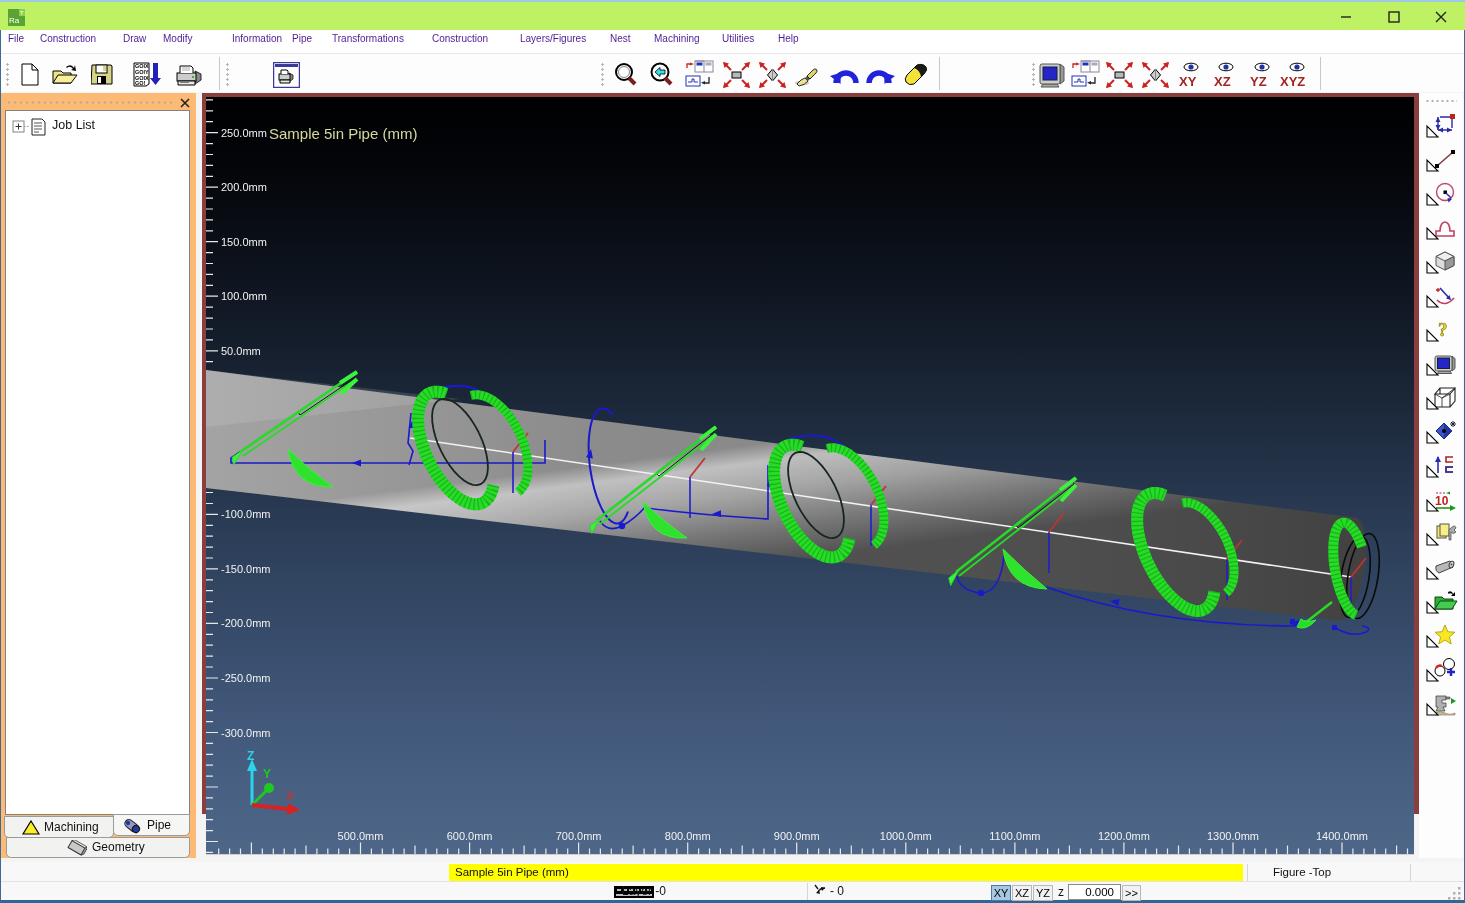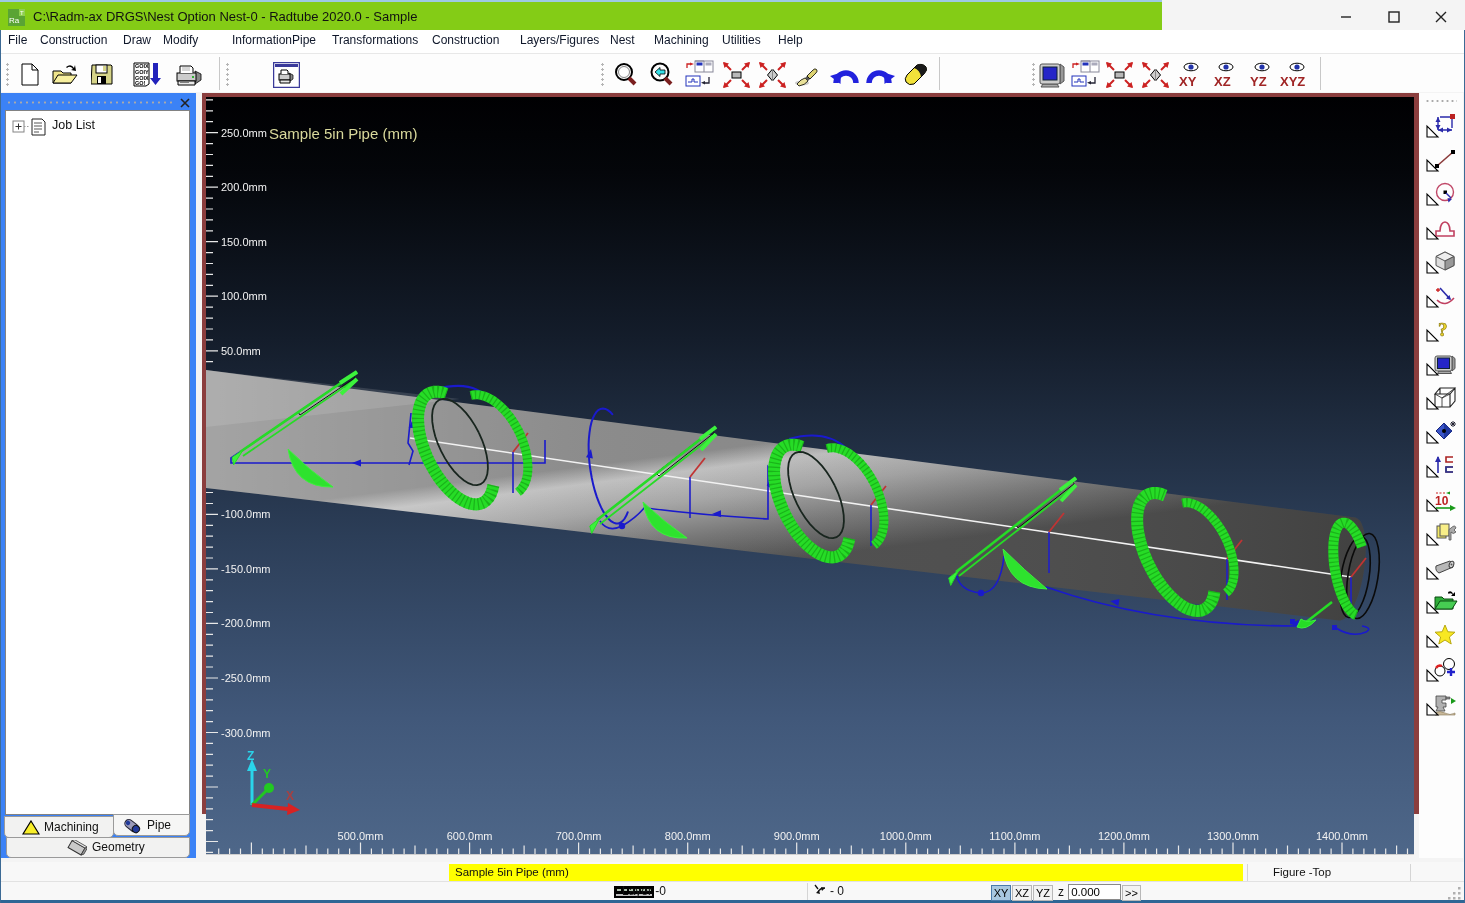--- a/index.html
+++ b/index.html
@@ -1,42 +1,41 @@
 <!DOCTYPE html>
 <html><head><meta charset="utf-8"><style>
 *{margin:0;padding:0;box-sizing:border-box}
 body{width:1465px;height:903px;overflow:hidden;font-family:"Liberation Sans",sans-serif;background:#f4f4f4;position:relative}
 .abs{position:absolute}
-#titlebar{position:absolute;left:0;top:0;width:1162px;height:30px;background:#84cc16;border-top:2px solid #9ec9e4}
+#titlebar{position:absolute;left:0;top:0;width:1465px;height:30px;background:#bef264;border-top:2px solid #9ec9e4}
 #titlebar .ticon{position:absolute;left:8px;top:7px;width:17px;height:17px;background:#57a32e}
 #titlebar .ttext{position:absolute;left:33px;top:7px;font-size:13px;color:#111;white-space:pre}
 .winbtn{position:absolute;top:0;width:14px;height:30px;color:#222}
 #menubar{position:absolute;left:0;top:30px;width:1465px;height:23px;background:#fff}
-#menubar span{position:absolute;top:3px;font-size:12px;color:#0f172a}
+#menubar span{position:absolute;top:3px;font-size:10px;color:#4c1d95}
 #toolbar{position:absolute;left:0;top:53px;width:1465px;height:39px;background:#fdfdfd;border-top:1px solid #e8e8e8}
 .grip{position:absolute;top:8px;width:3px;height:24px;background-image:radial-gradient(circle,#b5b5b5 1px,transparent 1.2px);background-size:3px 5px}
 .tsep{position:absolute;top:3px;width:1px;height:33px;background:#c8c8c8}
 #mdi{position:absolute;left:202px;top:93px;width:1217px;height:721px;background:#8b3e3e}
 #vp{position:absolute;left:4px;top:4px;width:1208px;height:758px;overflow:hidden;background:linear-gradient(180deg,#000002 0%,#04060a 10%,#141d2b 32%,#2c3e58 58%,#41587a 82%,#4e6789 100%)}
-#leftpanel{position:absolute;left:0;top:93px;width:196px;height:765px;background:#3b82f6}
+#leftpanel{position:absolute;left:0;top:93px;width:196px;height:765px;background:#fdba74}
 #tree{position:absolute;left:5px;top:17px;width:185px;height:705px;background:#fff;border:1px solid #828282}
 #rightbar{position:absolute;left:1419px;top:93px;width:44px;height:765px;background:#fdfdfd}
 #statusbar{position:absolute;left:0;top:862px;width:1465px;height:41px;background:#f8f8f8;font-size:12px;border-bottom:3px solid #2e6695}
 .rl{font-size:11px;fill:#f2f2f2;font-family:"Liberation Sans",sans-serif}
 .sbtn{position:absolute;top:2px;height:16px;font-size:11px;text-align:center;border:1px solid #8ab0cc;padding-top:1px}
 .tab{position:absolute;background:#f2f2f1;border:1px solid #9a9a9a;border-radius:0 0 5px 5px;font-size:12px;color:#111}
 </style></head><body>
 <div id="titlebar">
  <div class="ticon"><svg width="17" height="17">
         <rect x="0" y="0" width="17" height="17" fill="#5aa434"></rect>
         <rect x="11" y="0" width="6" height="7" fill="#8fcf4f"></rect>
         <text x="1" y="14" font-size="8" fill="#fff">Ra</text>
         <text x="12" y="6" font-size="6" fill="#fff">T</text>
       </svg></div>
- <div class="ttext">C:\Radm-ax DRGS\Nest Option Nest-0 - Radtube 2020.0 - Sample</div>
  <svg class="winbtn" style="left:1339px" width="14" height="30">
       <path d="M2,15 h10" stroke="#222" stroke-width="1.4"></path>
     </svg>
  <svg class="winbtn" style="left:1387px" width="14" height="30">
       <rect x="2" y="10" width="10" height="10" fill="none" stroke="#222" stroke-width="1.4"></rect>
     </svg>
  <svg class="winbtn" style="left:1434px" width="14" height="30">
       <path d="M2,10 l10,10 M12,10 l-10,10" stroke="#222" stroke-width="1.4"></path>
     </svg>
 </div>
@@ -552,21 +551,21 @@
  <svg class="abs" style="left:812px;top:21px" width="16" height="16">
       <path d="M3,2 l3,4 M13,5 q-5,0 -7,4" fill="none" stroke="#111" stroke-width="1.3"></path>
       <path d="M7,7 l1,4 -4,-1 z" fill="#111"></path>
       <path d="M13,5 l-4,-1 1,4 z" fill="#111"></path>
     </svg>
  <span class="abs" style="left:830px;top:22px;font-size:12px;color:#111">- 0</span>
  <div class="sbtn" style="left:991px;top:23px;width:20px;background:#a8c7e0;border-color:#4a7aaa">XY</div>
  <div class="sbtn" style="left:1012px;top:23px;width:20px;background:#f2f2f2;border-color:#b8b8b8">XZ</div>
  <div class="sbtn" style="left:1033px;top:23px;width:20px;background:#f2f2f2;border-color:#b8b8b8">YZ</div>
  <span class="abs" style="left:1058px;top:23px;font-size:12px;color:#111">z</span>
- <div class="abs" style="left:1068px;top:22px;width:53px;height:16px;background:#fff;border:1px solid #8a8a8a;font-size:11.5px;text-align:right;padding:1px 20px 0 0">0.000</div>
+ <div class="abs" style="left:1068px;top:22px;width:53px;height:16px;background:#fff;border:1px solid #8a8a8a;font-size:11.5px;text-align:right;padding:1px 6px 0 0">0.000</div>
  <div class="sbtn" style="left:1122px;top:23px;width:19px;background:#f2f2f2;border-color:#b8b8b8">&gt;&gt;</div>
  <svg class="abs" style="left:1448px;top:24px" width="14" height="14">
       <g fill="#b0b0b0">
         <rect x="10" y="1" width="2.5" height="2.5"></rect>
         <rect x="10" y="6" width="2.5" height="2.5"></rect>
         <rect x="5" y="6" width="2.5" height="2.5"></rect>
         <rect x="10" y="11" width="2.5" height="2.5"></rect>
         <rect x="5" y="11" width="2.5" height="2.5"></rect>
         <rect x="0" y="11" width="2.5" height="2.5"></rect>
       </g>

